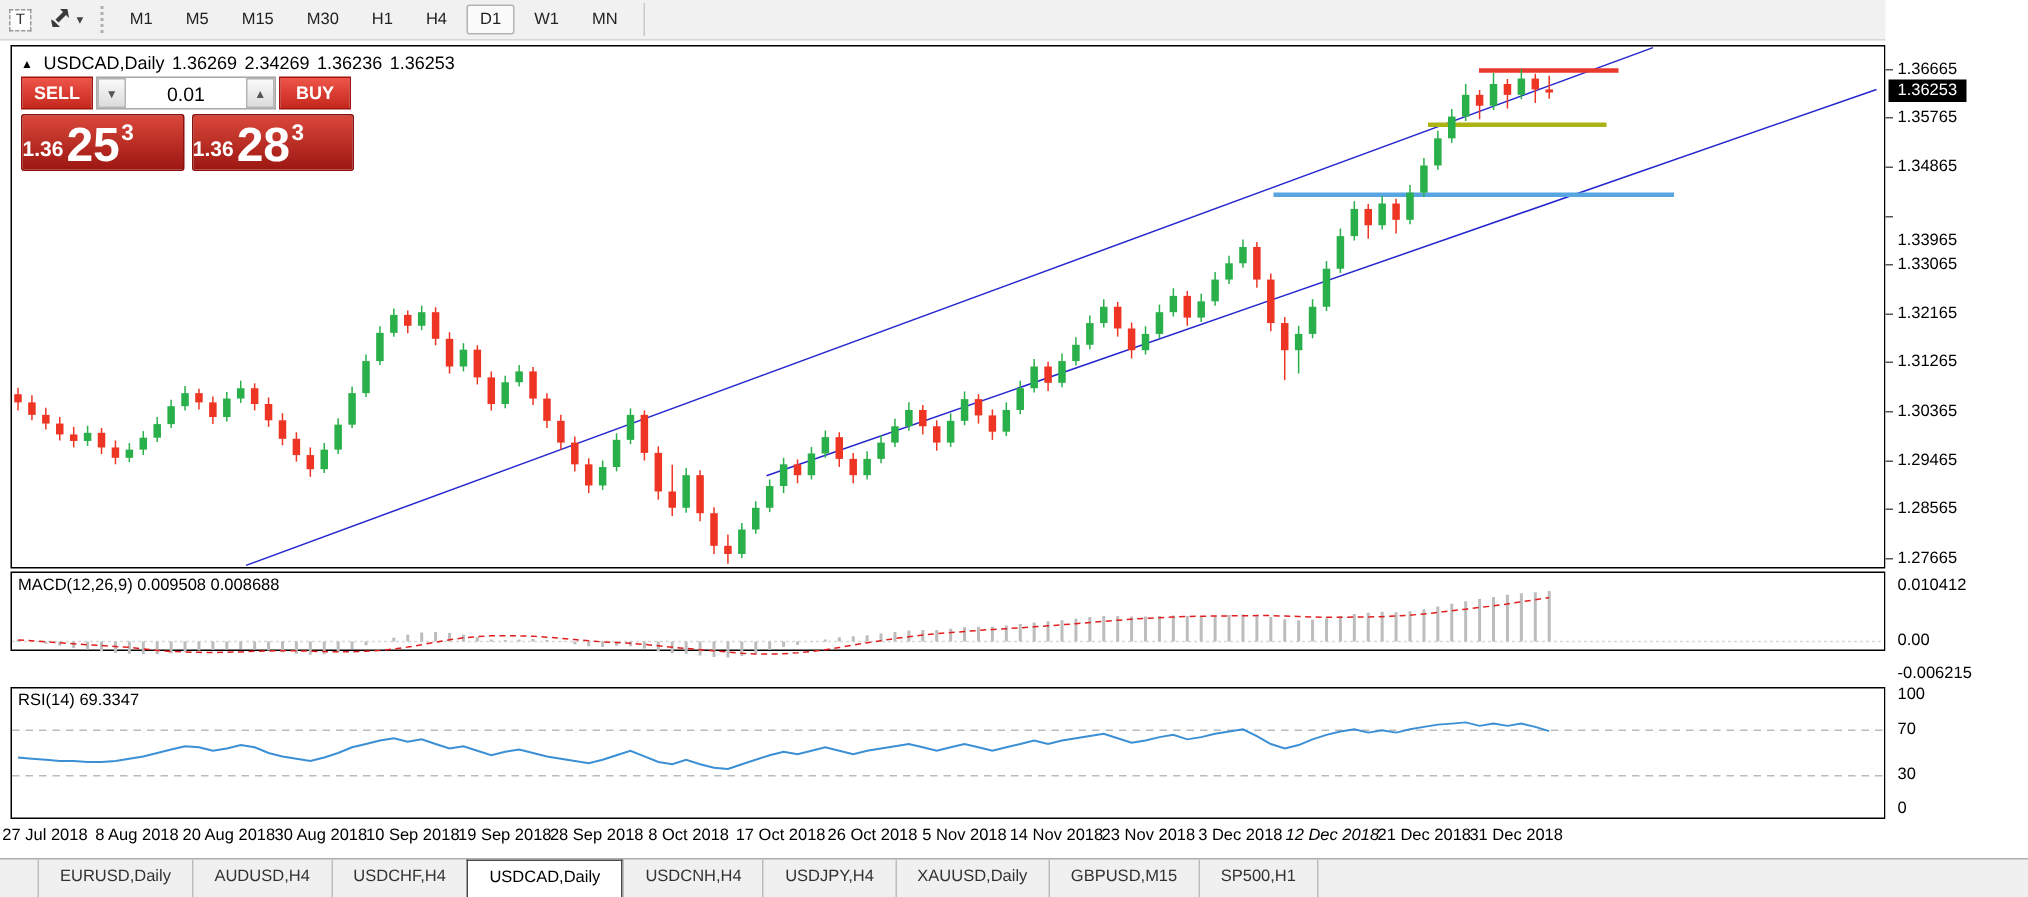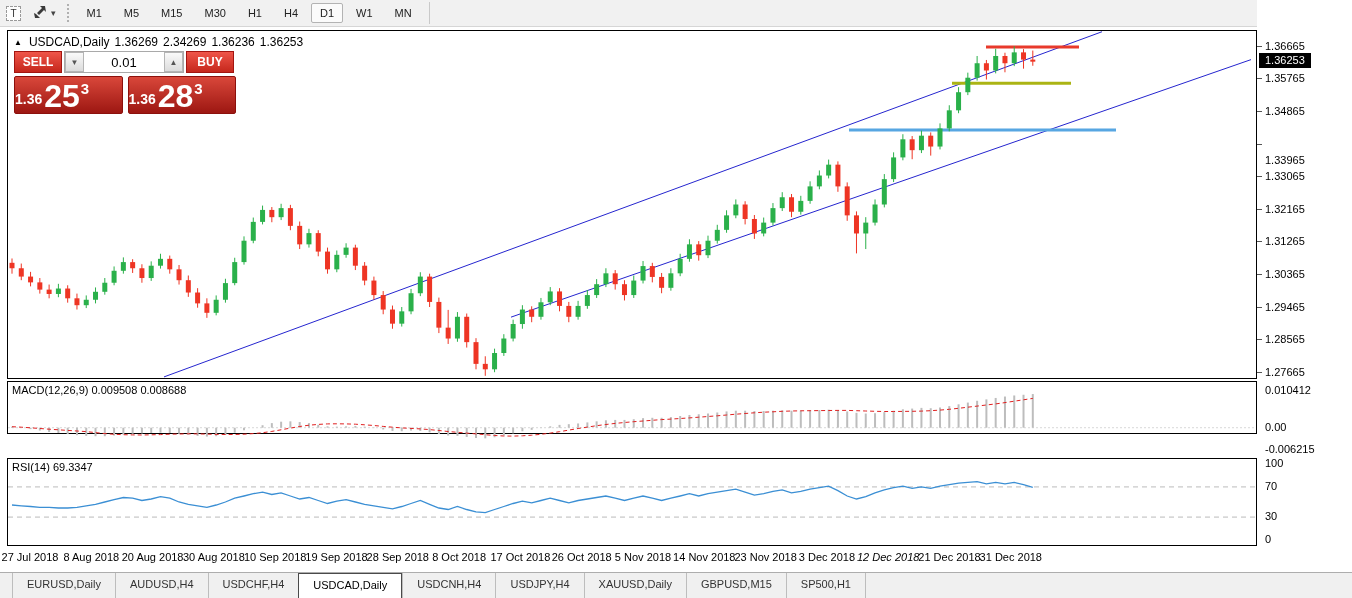--- a/index.html
+++ b/index.html
@@ -63,21 +63,21 @@
   #cur-price-tag { position:absolute; left:2px; background:#000; color:#fff; font-size:11px;
                    padding:1px 6px 2px 6px; z-index:3; }
 
   
   #date-axis { position:absolute; top:546px; left:0; width:1352px; height:26px; background:#fff; }
   .date-label { position:absolute; top:5px; font-size:11px; color:#000; white-space:nowrap;
                 transform:translateX(-50%); }
 
   
   .tabbar { position:absolute; top:572px; left:0; width:1352px; height:26px; background:#f0f0f0;
-            border-top:1px solid #adadad; display:flex; align-items:stretch; padding-left:12px; }
+            border-top:1px solid #adadad; display:flex; align-items:stretch; padding-left:25px; }
   .tab { font-size:11px; color:#333; padding:5px 14px 0 14px; cursor:pointer; position:relative;
          border-left:1px solid #bdbdbd; background:transparent; white-space:nowrap; }
   .tab:last-child { border-right:1px solid #bdbdbd; }
   .tab.active { background:#fff; border:1px solid #4a4a4a; border-bottom:none; font-weight:normal;
                 color:#000; margin-top:0; z-index:2; }
 </style>
 </head>
 <body>
 
 <div id="app">

